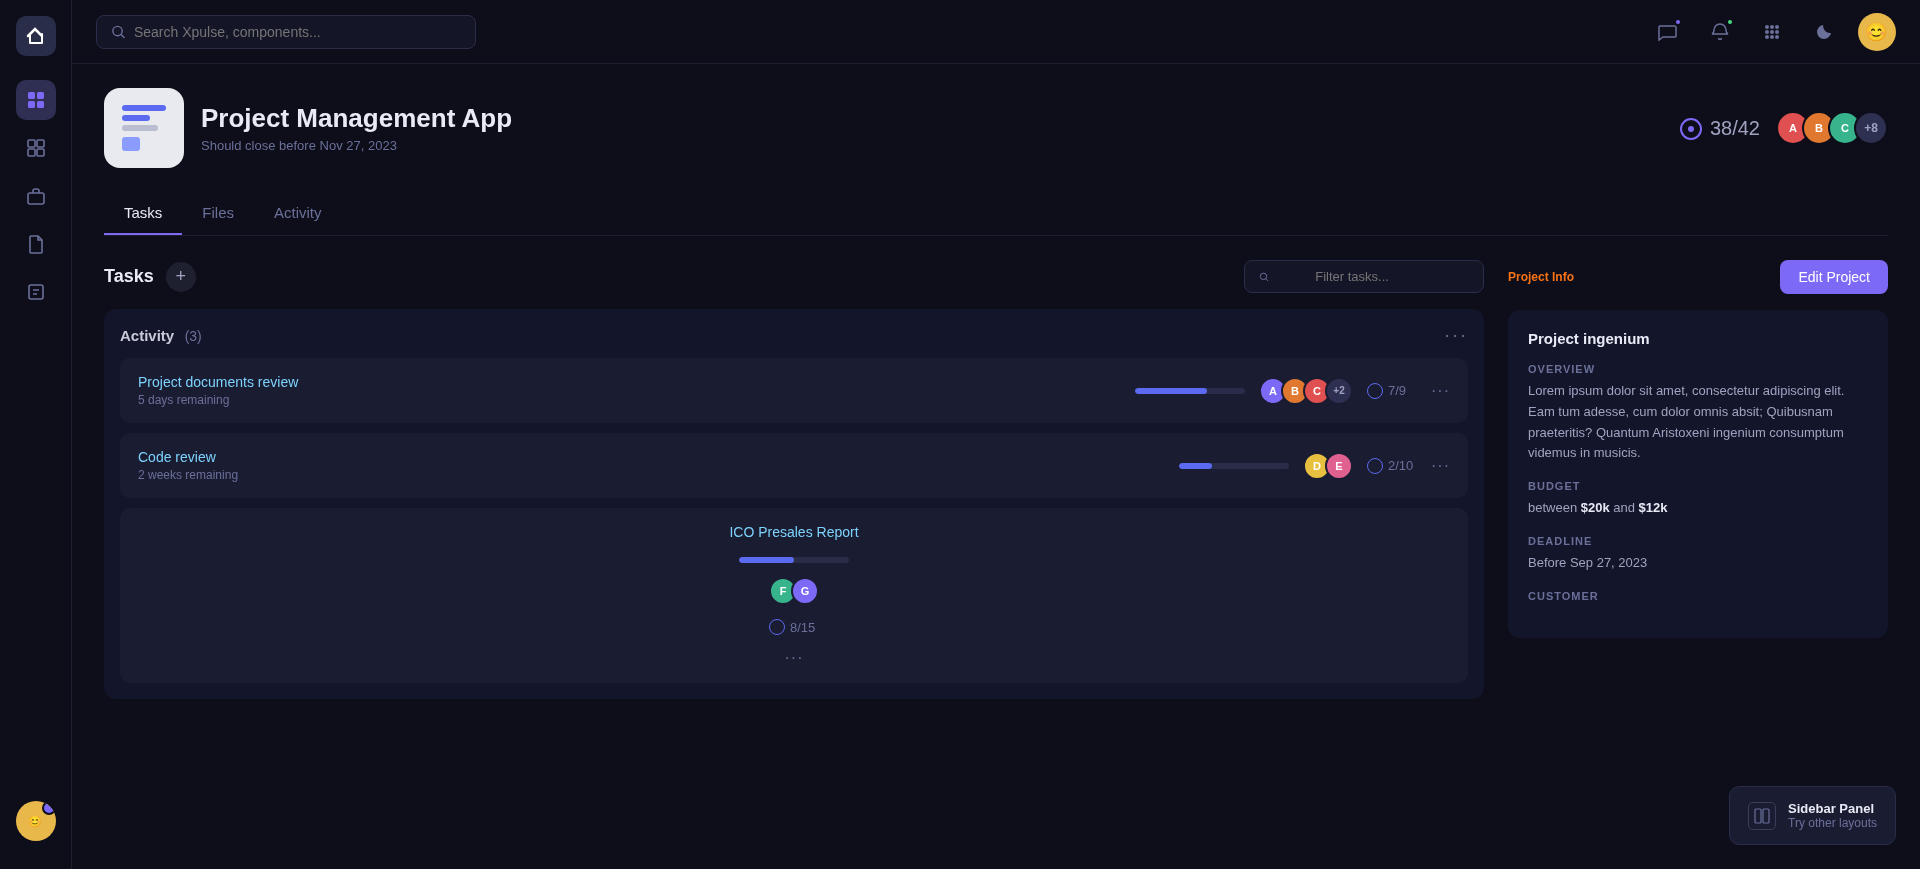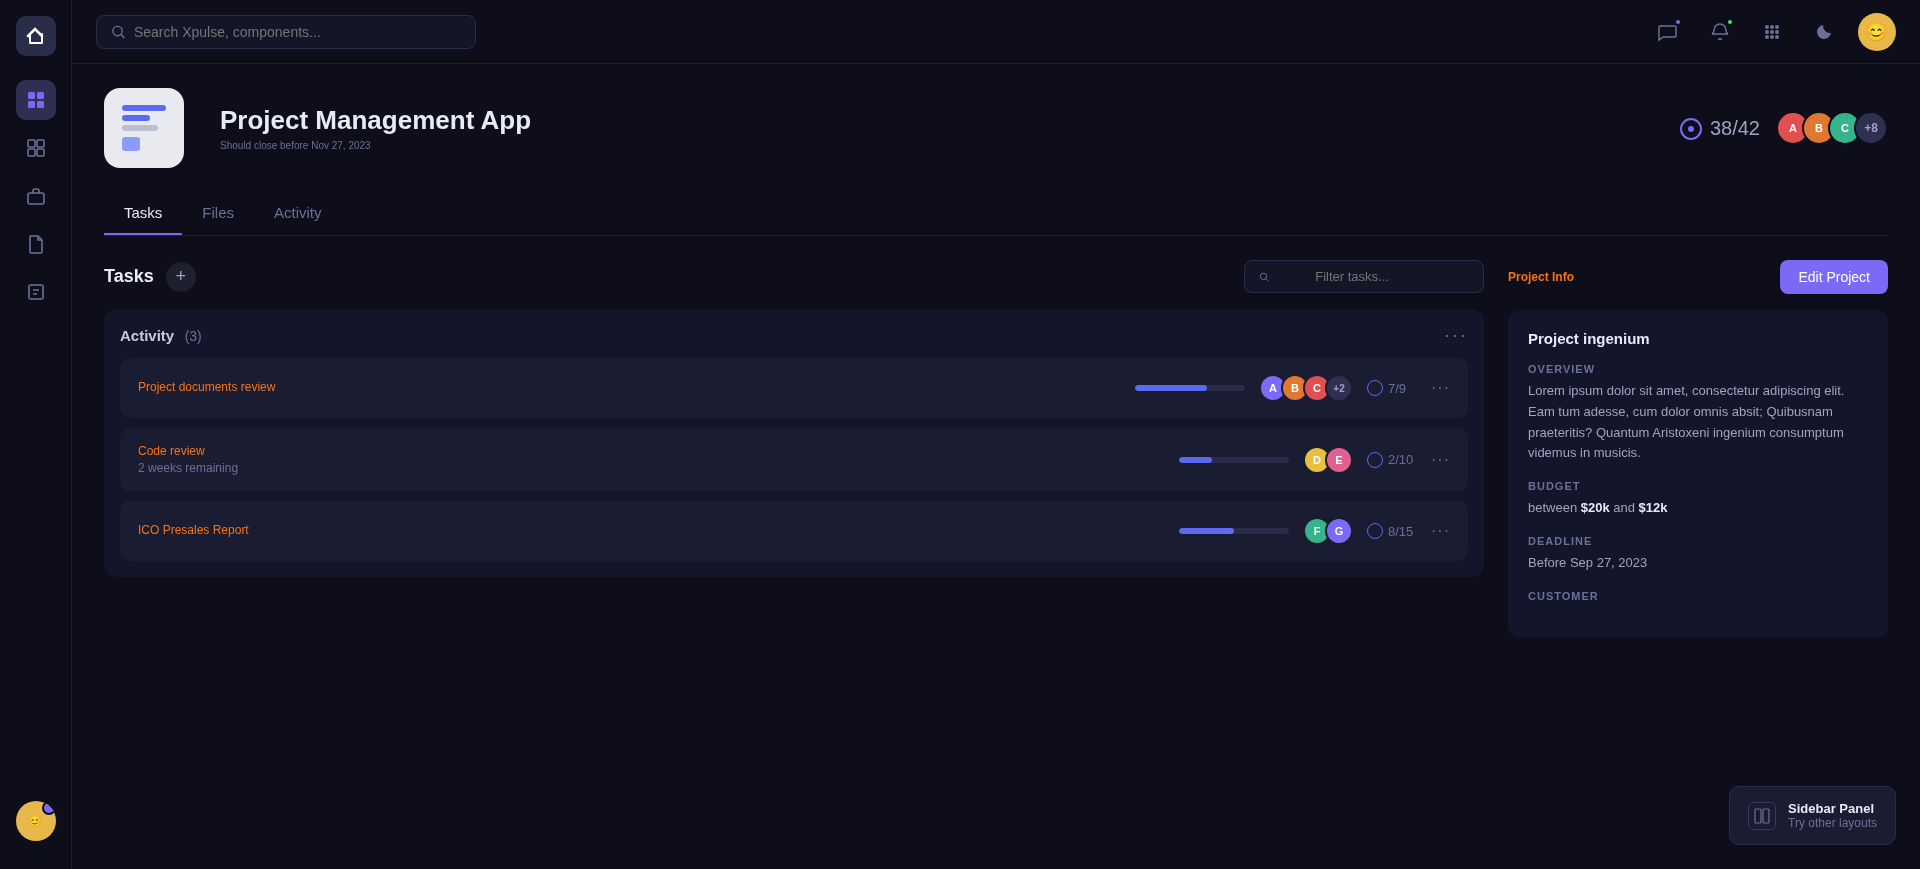--- a/index.html
+++ b/index.html
@@ -137,21 +137,21 @@
     .page-content {
       flex: 1;
       overflow-y: auto;
       padding: 24px 32px;
     }
 
     
     .project-header {
       display: flex;
       align-items: center;
-      gap: 36px;
+      gap: 17px;
       margin-bottom: 24px;
     }
     .project-logo {
       width: 80px; height: 80px;
       background: #e8eaf0;
       border-radius: 16px;
       display: flex; align-items: center; justify-content: center;
       overflow: hidden;
       flex-shrink: 0;
     }
@@ -172,21 +172,21 @@
       margin-top: 2px;
     }
     .project-info { flex: 1; }
     .project-title {
       font-size: 26px;
       font-weight: 700;
       color: #e8eaf6;
       margin-bottom: 4px;
     }
     .project-subtitle {
-      font-size: 10px;
+      font-size: 13px;
       color: #6b7099;
     }
     .project-header-right {
       display: flex;
       align-items: center;
       gap: 16px;
     }
     .task-count {
       display: flex;
       align-items: flex-end;
@@ -324,29 +324,29 @@
     .task-card {
       background: #1a1c32;
       border-radius: 10px;
       padding: 16px 18px;
       margin-bottom: 10px;
       display: flex;
       align-items: center;
       gap: 14px;
       cursor: pointer;
     }
-    .task-card:last-child { margin-bottom: 0; }
+    .task-card:last-child { margin-bottom: 0; flex-direction: column; }
     .task-name {
       flex: 1;
       min-width: 0;
     }
     .task-name-text {
-      font-size: 12px;
+      font-size: 14px;
       font-weight: 500;
-      color: #f97316;
+      color: #7dd3fc;
       margin-bottom: 3px;
     }
     .task-due {
       font-size: 12px;
       color: #6b7099;
     }
     .task-progress-bar {
       width: 110px;
       height: 6px;
       background: #2a2d4a;
@@ -658,20 +658,21 @@
             <div>
               <span class="kanban-group-title">Activity</span>
               <span class="kanban-group-count" style="margin-left:6px;">(3)</span>
             </div>
             <span class="kanban-menu">···</span>
           </div>
 
           <div class="task-card">
             <div class="task-name">
               <div class="task-name-text">Project documents review</div>
+              <div class="task-due">5 days remaining</div>
             </div>
             <div class="task-progress-bar">
               <div class="task-progress-fill" style="width:65%"></div>
             </div>
             <div class="task-avatars">
               <div class="task-avatar av-purple face">A</div>
               <div class="task-avatar av-orange face">B</div>
               <div class="task-avatar av-red face">C</div>
               <div class="task-avatar plus-sm">+2</div>
             </div>

